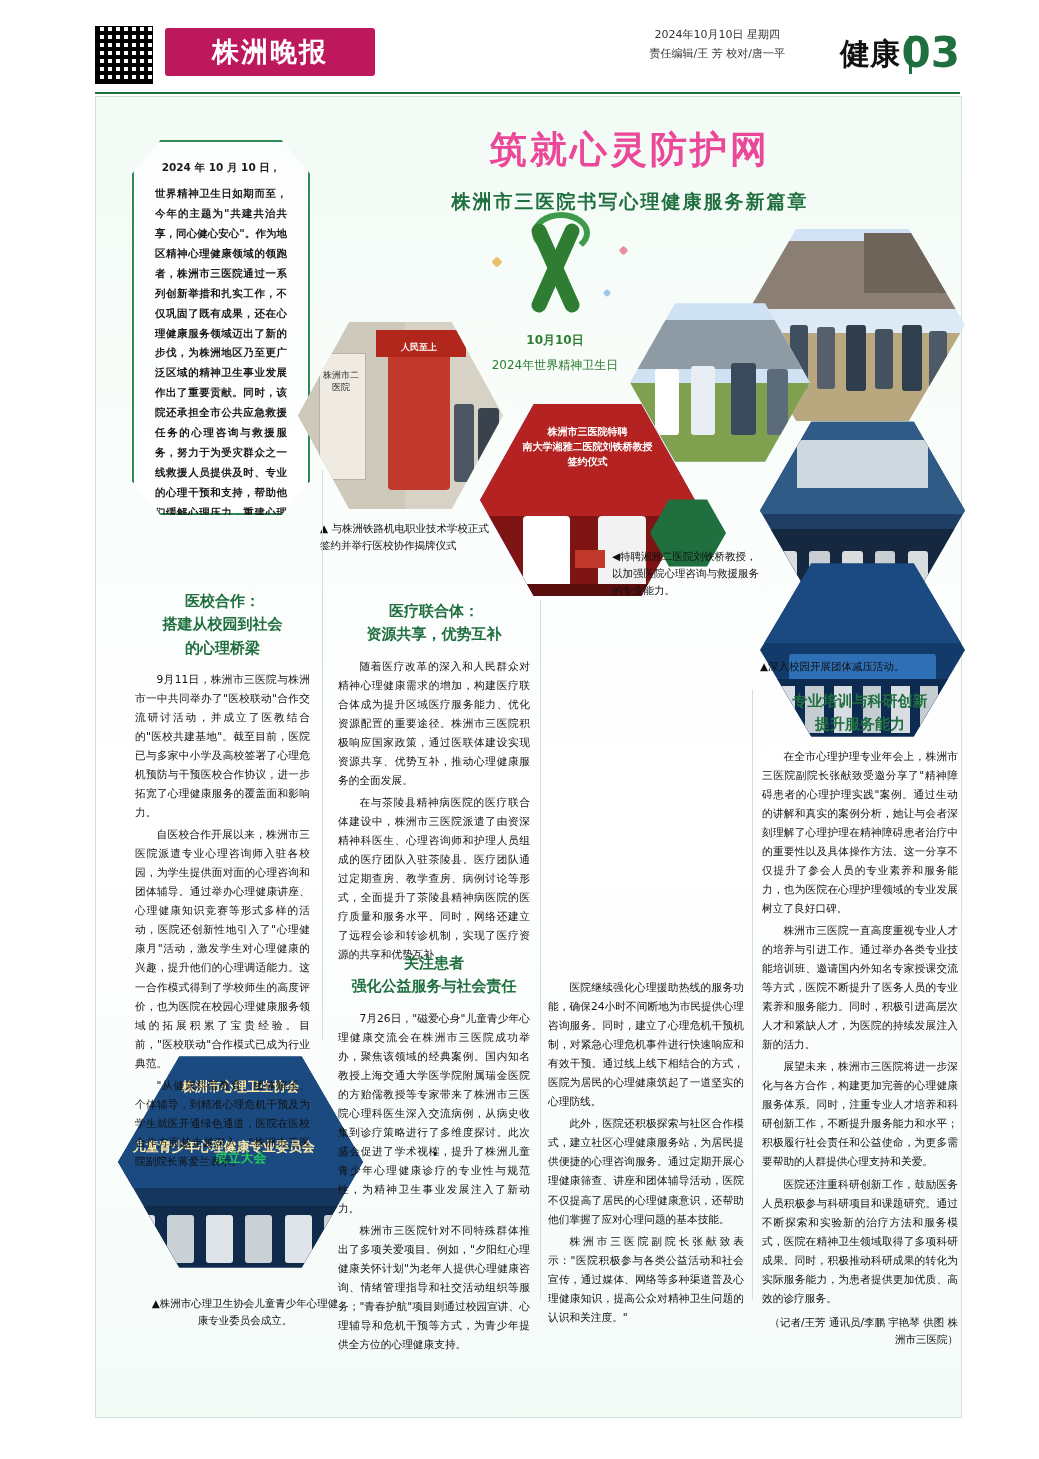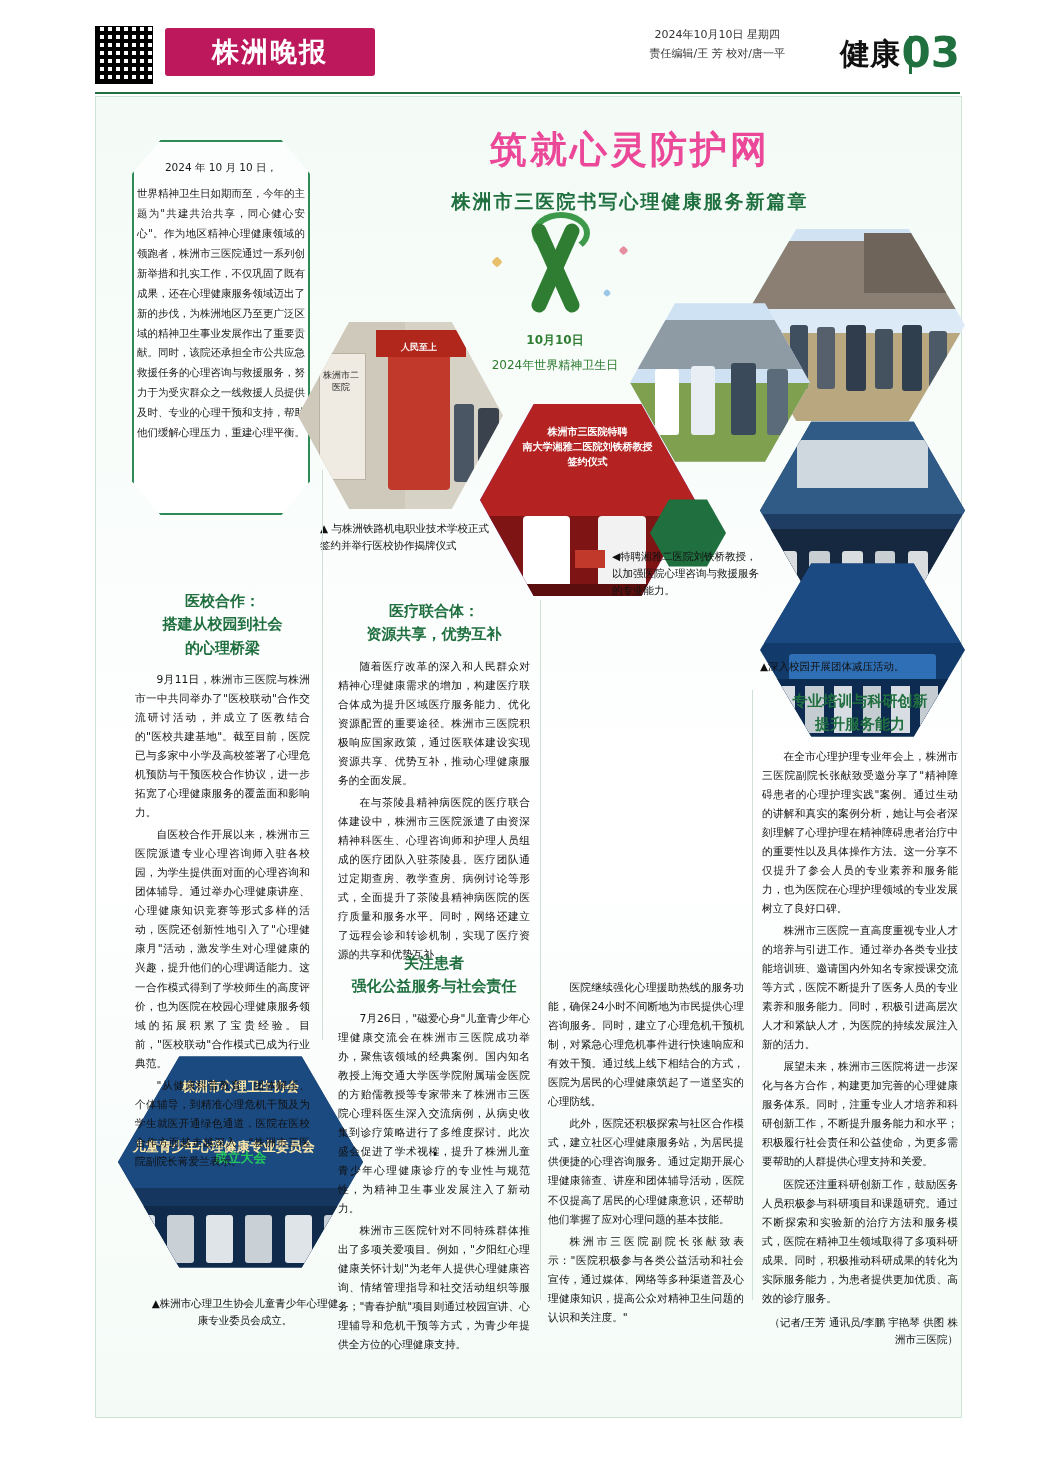--- a/index.html
+++ b/index.html
@@ -34,21 +34,21 @@
 
   
   .headline{position:absolute;left:330px;top:125px;width:600px;text-align:center;}
   .headline h1{margin:0;font-size:37px;font-weight:bold;letter-spacing:3px;color:#ec4899;}
   .headline h2{margin:14px 0 8px 0;font-size:19px;font-weight:bold;letter-spacing:2px;color:#1f6f3f;}
 
   
   .intro{position:absolute;left:132px;top:140px;width:178px;height:375px;
      border:2px solid #2e8b57;background:rgba(255,255,255,.75);
      clip-path:polygon(16% 0,84% 0,100% 9%,100% 91%,84% 100%,16% 100%,0 91%,0 9%);
-     padding:16px 3px;box-sizing:border-box;}
+     padding:16px 21px;box-sizing:border-box;font-weight:bold;}
   .intro p{margin:0;font-size:10.5px;line-height:1.9;color:#1a1a1a;text-align:justify;}
   .intro .date{display:block;text-align:center;margin-bottom:6px;}
 
   
   .ribbon-wrap{position:absolute;left:470px;top:220px;width:170px;height:160px;text-align:center;}
   .ribbon{position:relative;width:90px;height:105px;margin:0 auto;}
   .ribbon i{position:absolute;left:38px;top:0;width:15px;height:96px;background:#2e7d32;border-radius:8px;display:block;}
   .ribbon i:first-child{transform:rotate(24deg);}
   .ribbon i:last-child{transform:rotate(-24deg);}
   .ribbon b{position:absolute;left:22px;top:-8px;width:46px;height:30px;border:6px solid #3c9a4a;

